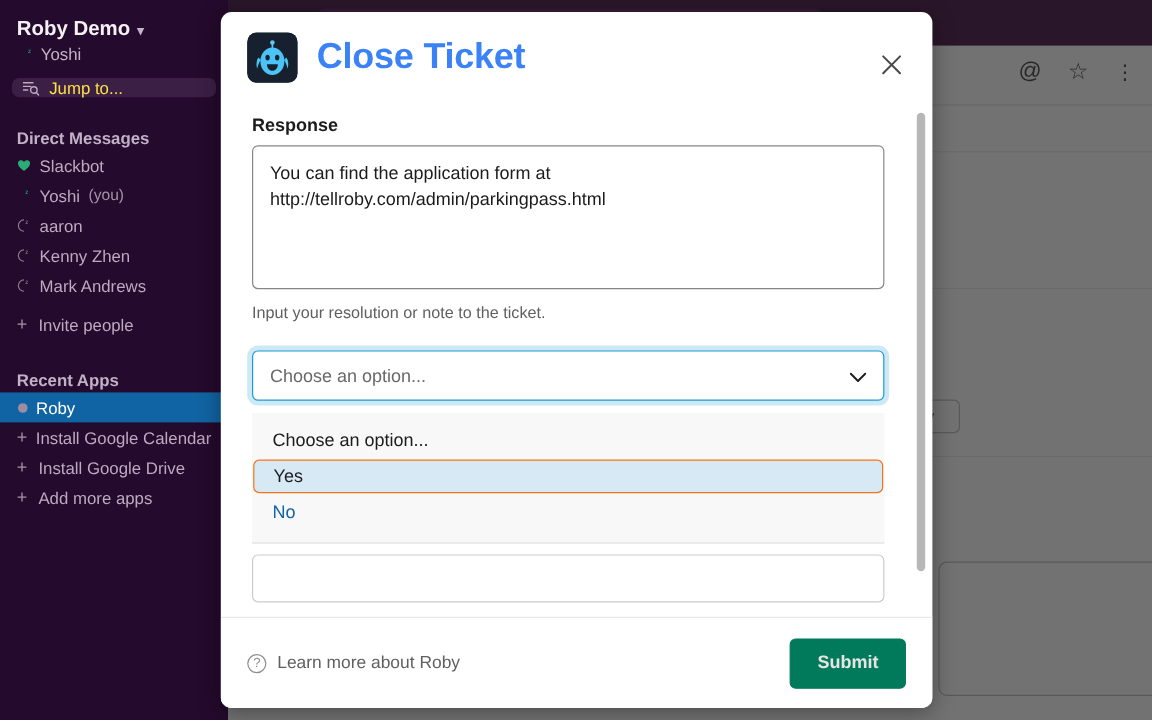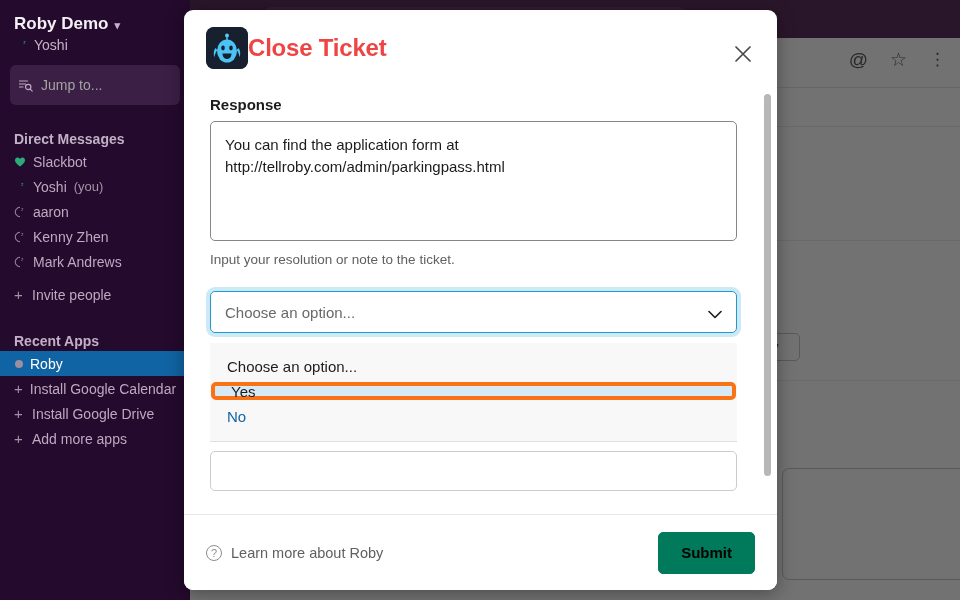--- a/index.html
+++ b/index.html
@@ -25,25 +25,25 @@
     display: flex; align-items: center; gap: 6px;
   }
   .chev-small { font-size: 11px; color: #c5b4c9; transform: translateY(1px); }
   .ws-user {
     font-size: 14px; color: #c4b2c8;
     display: flex; align-items: center; gap: 6px;
     margin-top: 3px; padding-left: 2px;
   }
   .jump-box {
     margin: 12px 10px 0 10px;
-    height: 40px; border-radius: 6px;
+    height: 16px; border-radius: 6px;
     background: #3b1f45;
     display: flex; align-items: center; gap: 8px;
     padding: 0 9px;
-    color: #a3a3a3; font-size: 14px;
+    color: #fde047; font-size: 14px;
   }
   .sb-section {
     margin-top: 26px; padding: 0 14px;
     font-size: 14px; font-weight: bold; color: #c2b0c6;
   }
   .sb-list { margin-top: 2px; }
   .sb-item {
     height: 25px; display: flex; align-items: center; gap: 7px;
     padding: 0 14px; font-size: 14px; color: #bda9c2;
     white-space: nowrap;
@@ -117,21 +117,22 @@
     display: flex; align-items: center;
     padding: 0 22px;
   }
   .app-icon {
     width: 42px; height: 42px; border-radius: 8px;
     background: #17202e; flex: 0 0 42px;
     display: flex; align-items: center; justify-content: center;
     overflow: hidden;
   }
   .modal-title {
-    font-size: 24px; font-weight: bold; color: #ef4444;
+    margin-left: 16px;
+    font-size: 30px; font-weight: bold; color: #3b82f6;
     letter-spacing: -0.2px;
   }
   .modal-close {
     position: absolute; right: 22px; top: 32px;
     width: 24px; height: 24px; cursor: pointer;
     color: #494949;
   }
 
   .modal-body {
     position: absolute; left: 4px; top: 76px;
@@ -179,22 +180,22 @@
     border-bottom: 1px solid #e0e0e0;
     padding: 7px 0 9px 0;
   }
   .dd-opt {
     height: 32px; display: flex; align-items: center;
     padding: 0 16px; font-size: 15px; color: #1d1c1d;
     border-radius: 5px; margin: 0 1px;
   }
   .dd-opt.highlight {
     background: #d6e9f5;
-    border: 4px solid #f97316;
-    height: 18px;
+    border: 1px solid #f97316;
+    height: 28px;
   }
   .dd-opt.link { color: #1264a3; }
 
   .below-input {
     margin-top: 9px;
     width: 527px; height: 40px;
     border: 1px solid #cccccc; border-radius: 5px;
     background: #fff;
   }
 
@@ -230,21 +231,21 @@
     font-size: 15px; font-weight: bold;
     display: flex; align-items: center; justify-content: center;
     cursor: pointer; font-family: "Liberation Sans", sans-serif;
   }
   .btn-cancel {
     min-width: 90px; padding: 0 22px;
     background: #fff; border: 1px solid #bdbdbd; color: #1d1c1d;
   }
   .btn-submit {
     min-width: 94px; padding: 0 22px;
-    background: #007a5a; border: 1px solid #007a5a; color: #000000;
+    background: #007a5a; border: 1px solid #007a5a; color: #e5e5e5;
   }
 </style>
 </head>
 <body>
 
 <div id="app">
 
   <div class="slack-sidebar">
 
     <div class="ws-header">

